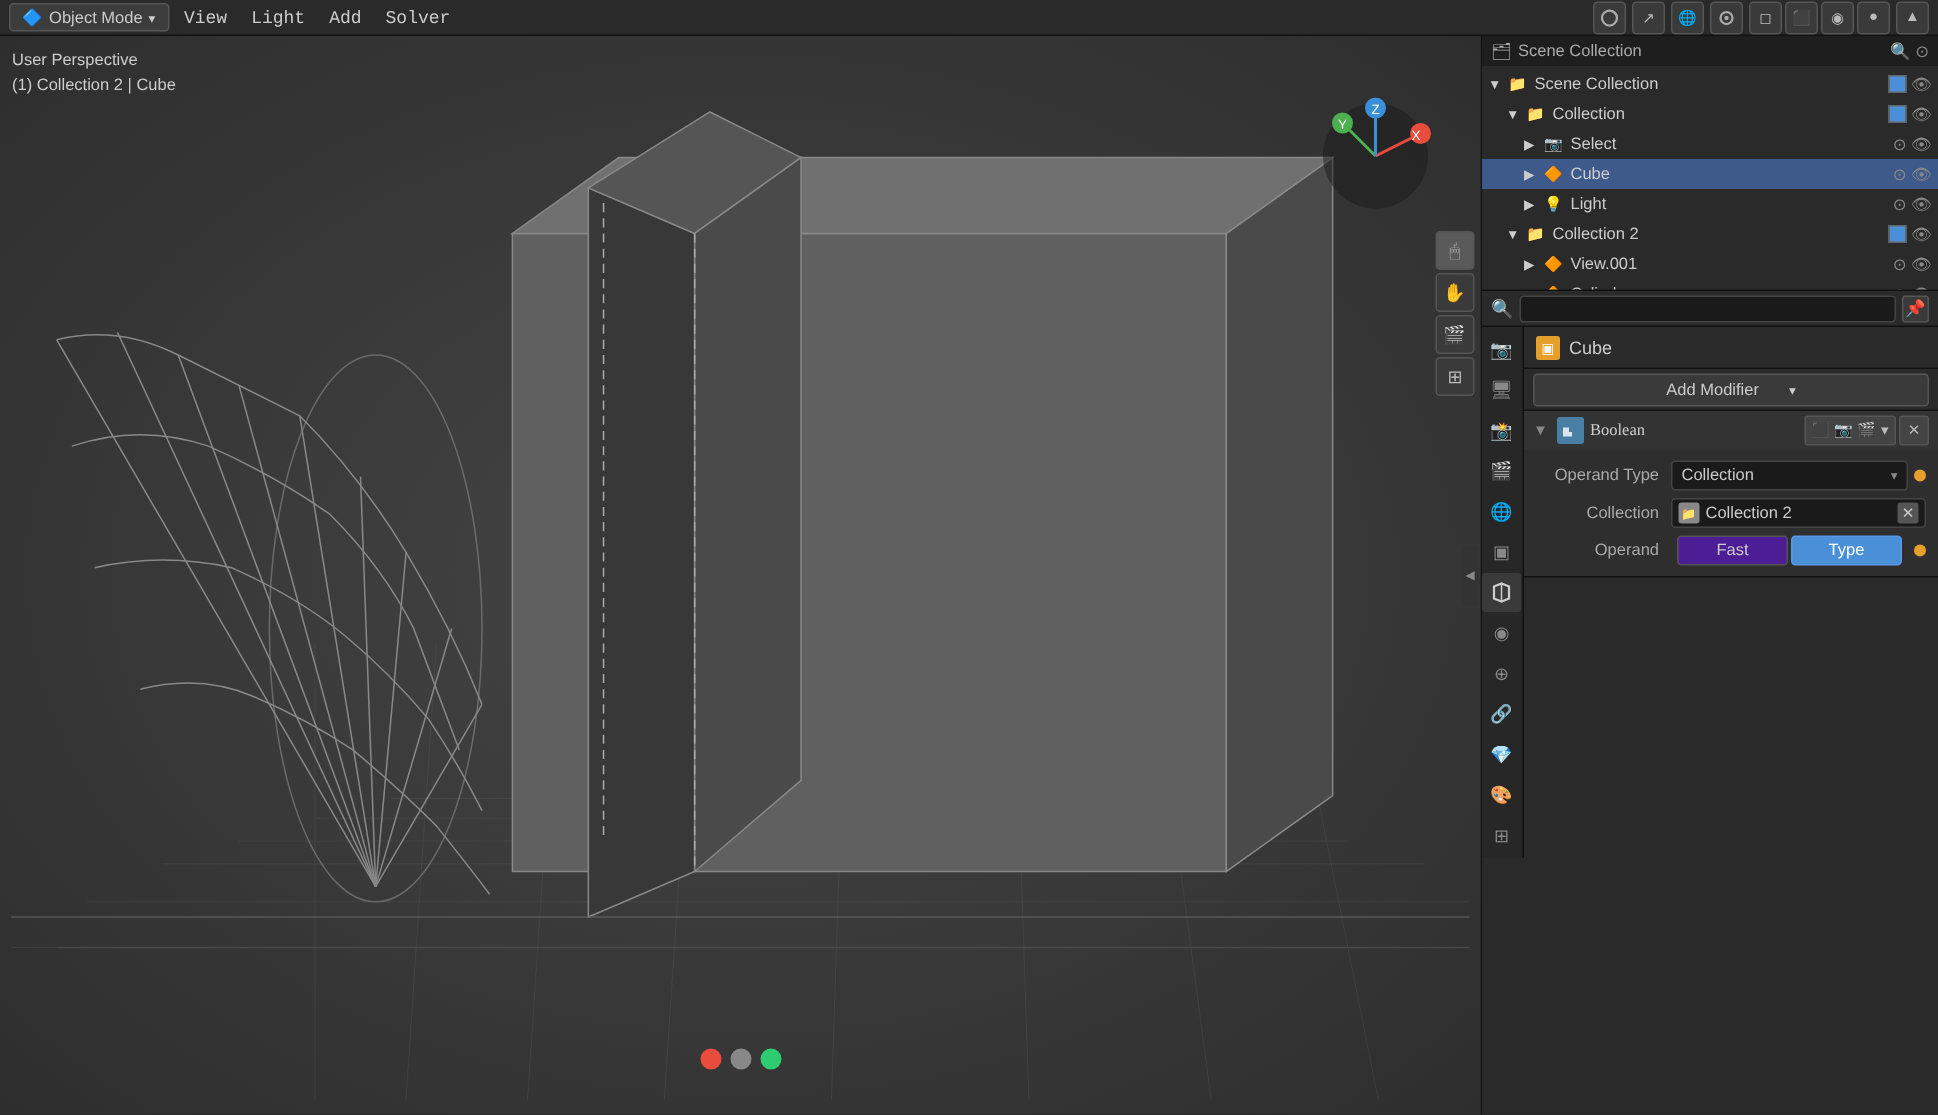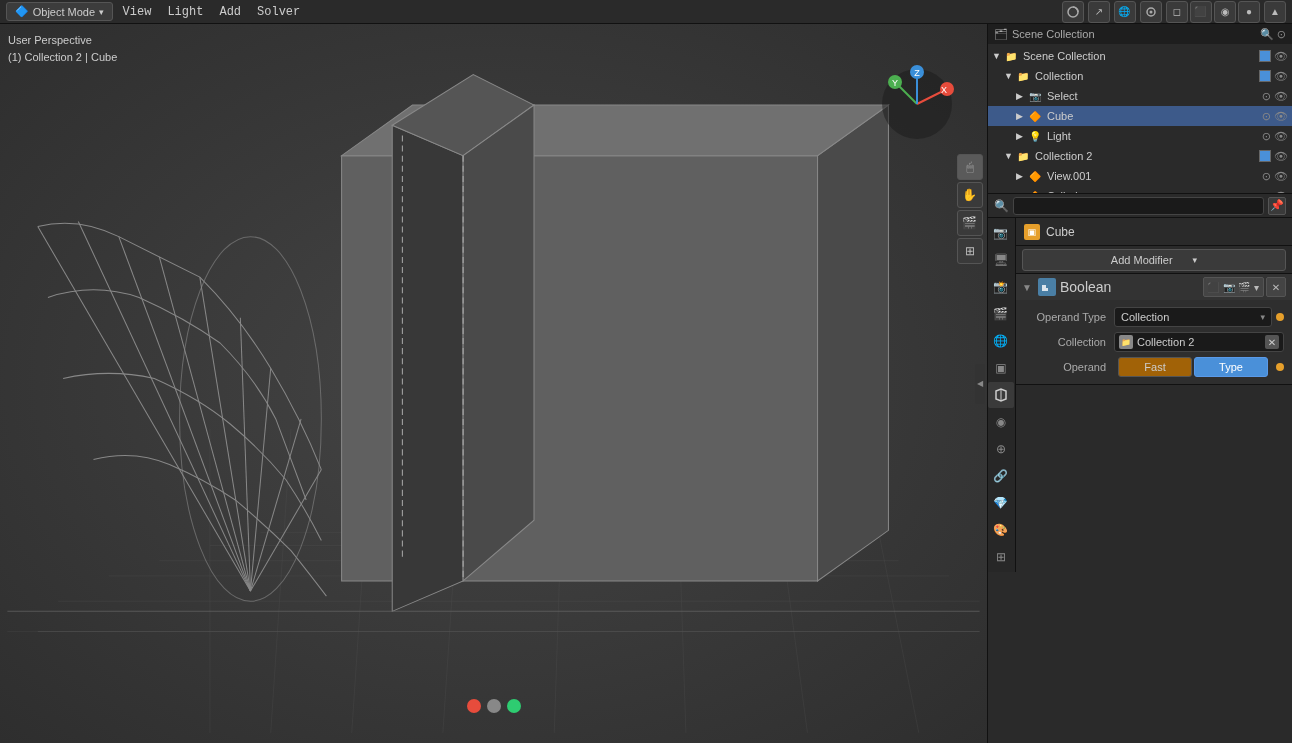--- a/index.html
+++ b/index.html
@@ -331,22 +331,23 @@
       background: #4a7fa5;
       border-radius: 2px;
       display: flex;
       align-items: center;
       justify-content: center;
       font-size: 9px;
       color: #fff;
     }
     .modifier-name {
       flex: 1;
-      font-size: 14px;
-      color: #ccc;
+      font-size: 11px;
+      color: #ccc;
+      font-family: Liberation Serif, serif;
     }
     .modifier-card-actions {
       display: flex;
       align-items: center;
       gap: 2px;
     }
     .mod-action-btn {
       width: 20px;
       height: 20px;
       background: #444;
@@ -477,21 +478,21 @@
     .solver-btns {
       display: flex;
       flex: 1;
       gap: 2px;
     }
     .solver-btn {
       flex: 1;
       height: 20px;
       border: 1px solid #555;
       border-radius: 3px;
-      background: #a16207;
+      background: #4c1d95;
       color: #ccc;
       font-size: 11px;
       cursor: pointer;
       display: flex;
       align-items: center;
       justify-content: center;
     }
     .solver-btn.active {
       background: #4a90d9;
       border-color: #5a9ae9;

